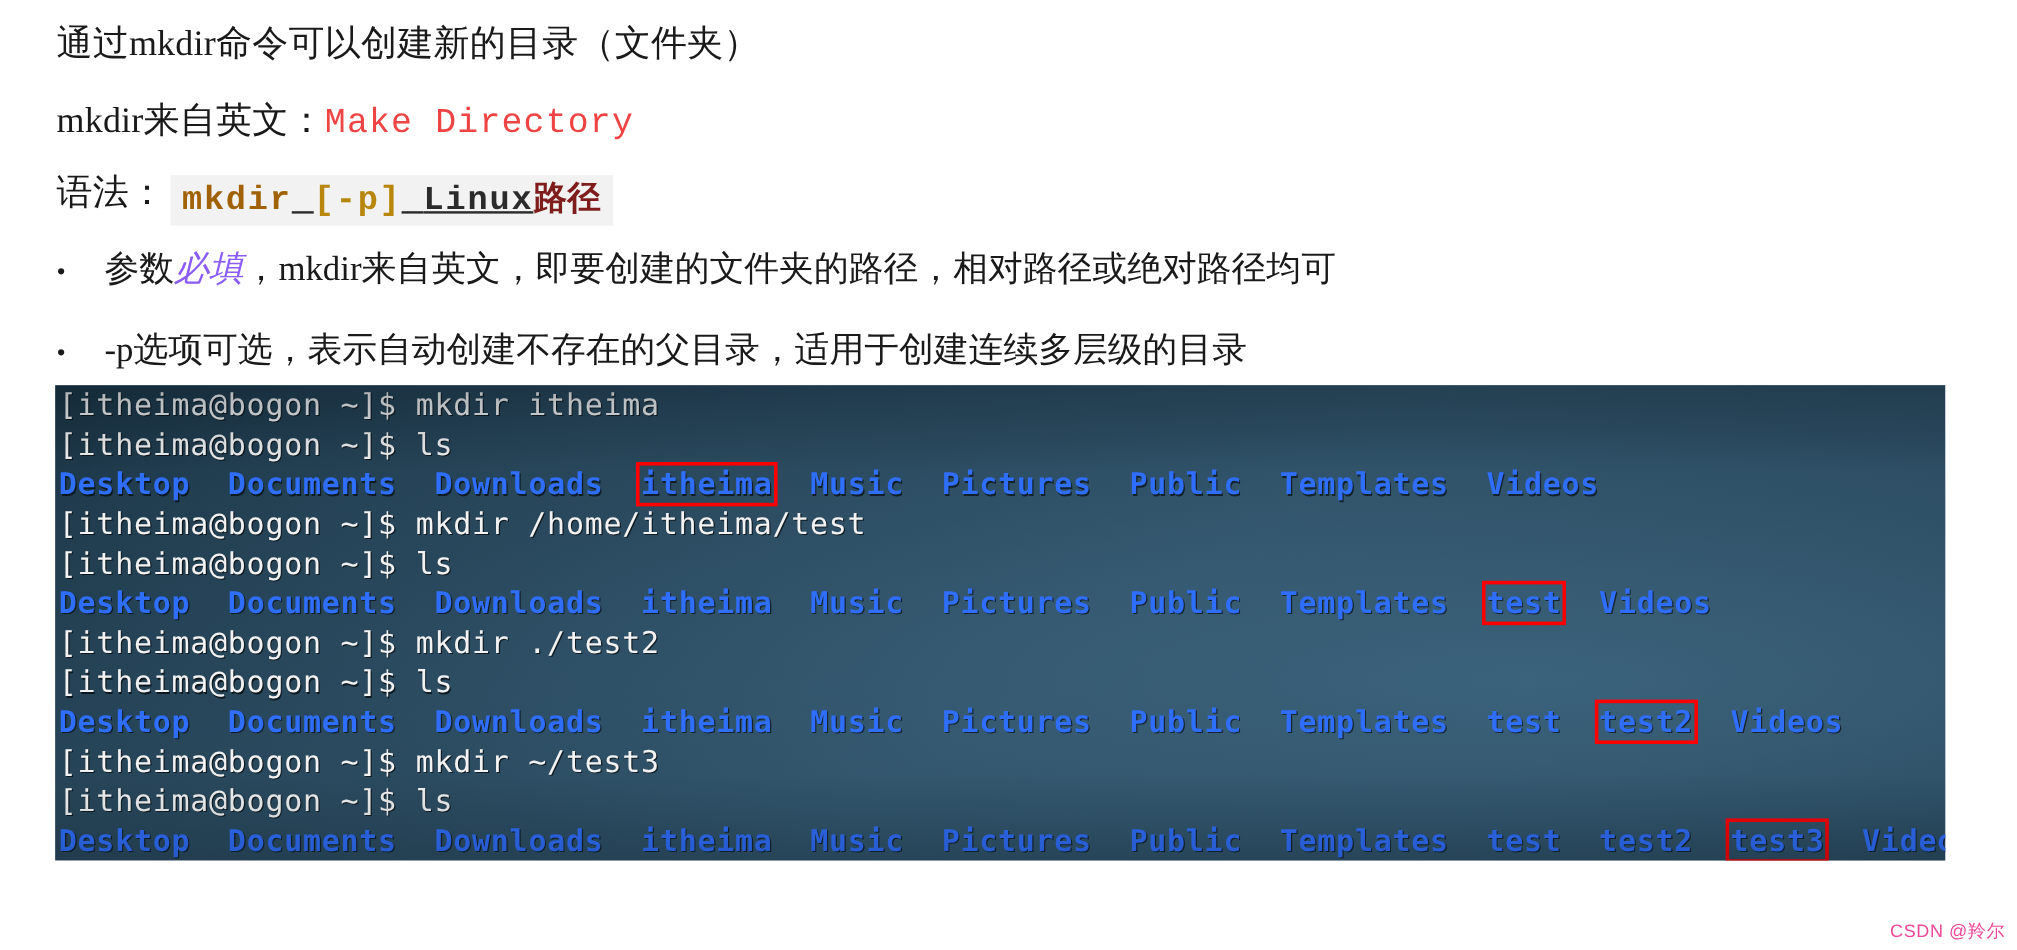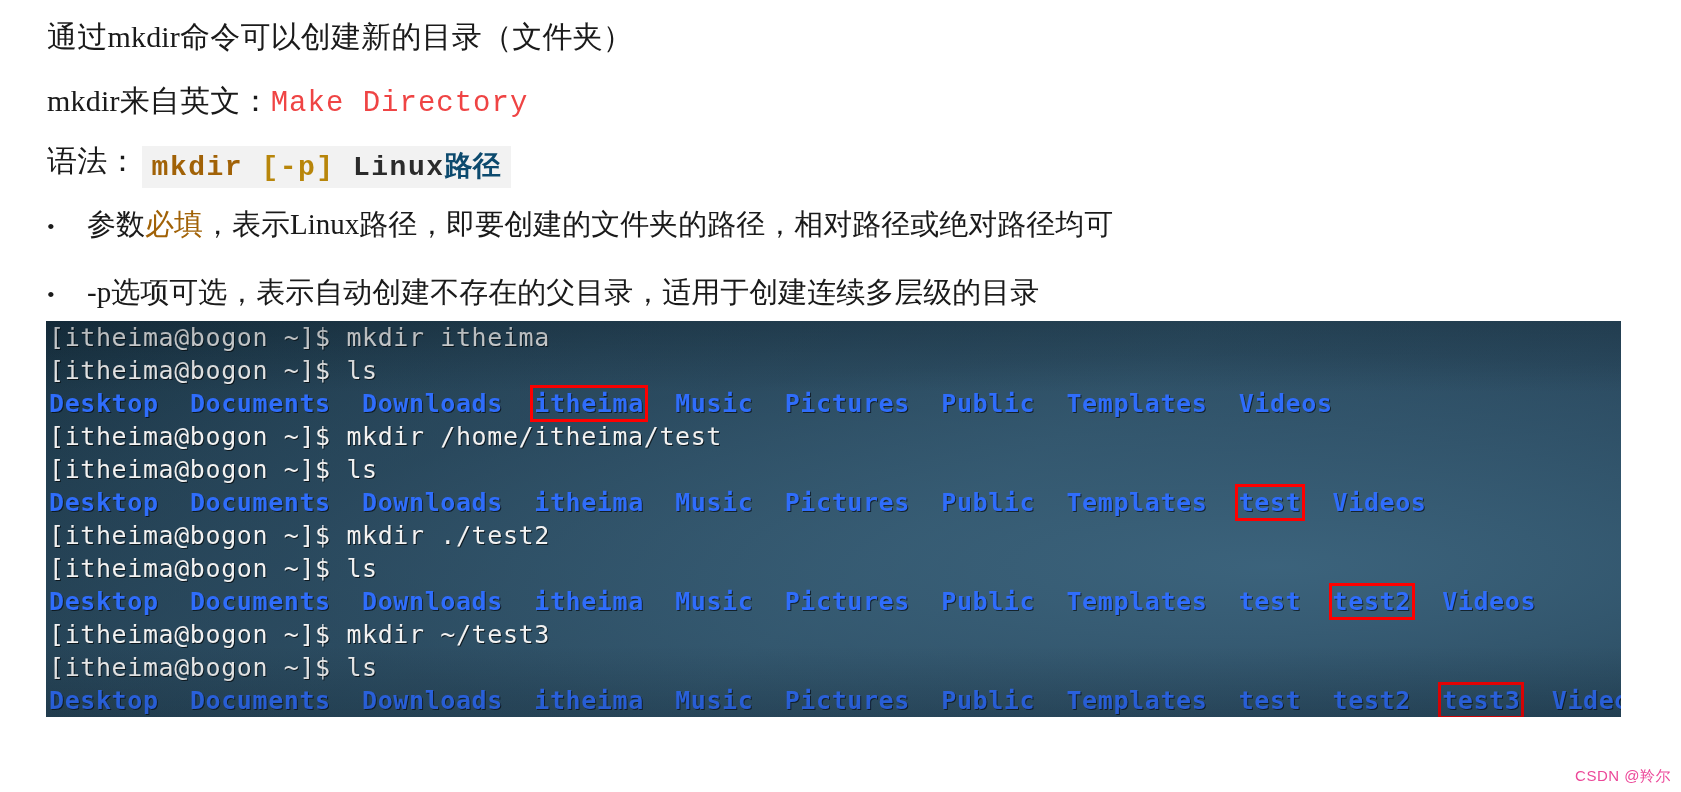--- a/index.html
+++ b/index.html
@@ -64,23 +64,24 @@
     font-size: 28px;
     letter-spacing: 1.5px;
     font-weight: bold;
   }
   .syntax-arg {
     color: #2b2b2b;
     font-family: "Liberation Mono", "DejaVu Sans Mono", monospace;
     font-size: 28px;
     letter-spacing: 1.5px;
     font-weight: bold;
+    text-decoration: underline;
   }
   .syntax-arg-cjk {
-    color: #0c4a6e;
+    color: #7f1d1d;
     font-family: "Liberation Serif", "DejaVu Serif", serif;
     font-size: 28px;
     font-weight: bold;
   }
 
   
   .bullet-row {
     position: absolute;
     white-space: nowrap;
     color: #1a1a1a;
@@ -90,21 +91,21 @@
   }
   .bullet-1 { left: 47px; top: 210px; }
   .bullet-2 { left: 47px; top: 278px; }
 
   .bullet-dot {
     display: inline-block;
     width: 40px;
     font-size: 22px;
     color: #1a1a1a;
   }
-  .emph-red { color: #a16207; }
+  .emph-red { color: #8b5cf6; font-style: italic; }
 
   
   .terminal {
     position: absolute;
     left: 46px;
     top: 321px;
     width: 1575px;
     height: 396px;
     overflow: hidden;
     background:
@@ -160,21 +161,21 @@
 <body>
 
 <div class="slide-text">
 
   <div class="text-line line-1">通过mkdir命令可以创建新的目录（文件夹）</div>
 
   <div class="text-line line-2"><span>mkdir来自英文：</span><span class="code-red">Make Directory</span></div>
 
   <div class="text-line line-3"><span>语法：</span><span class="syntax-box"><span class="syntax-cmd">mkdir</span><span class="syntax-arg"> </span><span class="syntax-opt">[-p]</span><span class="syntax-arg"> </span><span class="syntax-arg">Linux</span><span class="syntax-arg-cjk">路径</span></span></div>
 
-  <div class="bullet-row bullet-1"><span class="bullet-dot">•</span><span>参数</span><span class="emph-red">必填</span><span>，表示Linux路径，即要创建的文件夹的路径，相对路径或绝对路径均可</span></div>
+  <div class="bullet-row bullet-1"><span class="bullet-dot">•</span><span>参数</span><span class="emph-red">必填</span><span>，mkdir来自英文，即要创建的文件夹的路径，相对路径或绝对路径均可</span></div>
 
   <div class="bullet-row bullet-2"><span class="bullet-dot">•</span><span>-p选项可选，表示自动创建不存在的父目录，适用于创建连续多层级的目录</span></div>
 
 </div>
 
 <div class="terminal" id="terminal">
     <div class="term-line" style="top: 0px;"><span class="prompt-text">[itheima@bogon ~]$ </span><span class="prompt-text">mkdir itheima</span></div>
     <div class="term-line" style="top: 33px;"><span class="prompt-text">[itheima@bogon ~]$ </span><span class="prompt-text">ls</span></div>
     <div class="term-line" style="top: 66px;"><span class="dir-name">Desktop</span><span class="dir-sep">  </span><span class="dir-name">Documents</span><span class="dir-sep">  </span><span class="dir-name">Downloads</span><span class="dir-sep">  </span><span class="dir-name hl">itheima</span><span class="dir-sep">  </span><span class="dir-name">Music</span><span class="dir-sep">  </span><span class="dir-name">Pictures</span><span class="dir-sep">  </span><span class="dir-name">Public</span><span class="dir-sep">  </span><span class="dir-name">Templates</span><span class="dir-sep">  </span><span class="dir-name">Videos</span></div>
     <div class="term-line" style="top: 99px;"><span class="prompt-text">[itheima@bogon ~]$ </span><span class="prompt-text">mkdir /home/itheima/test</span></div>

